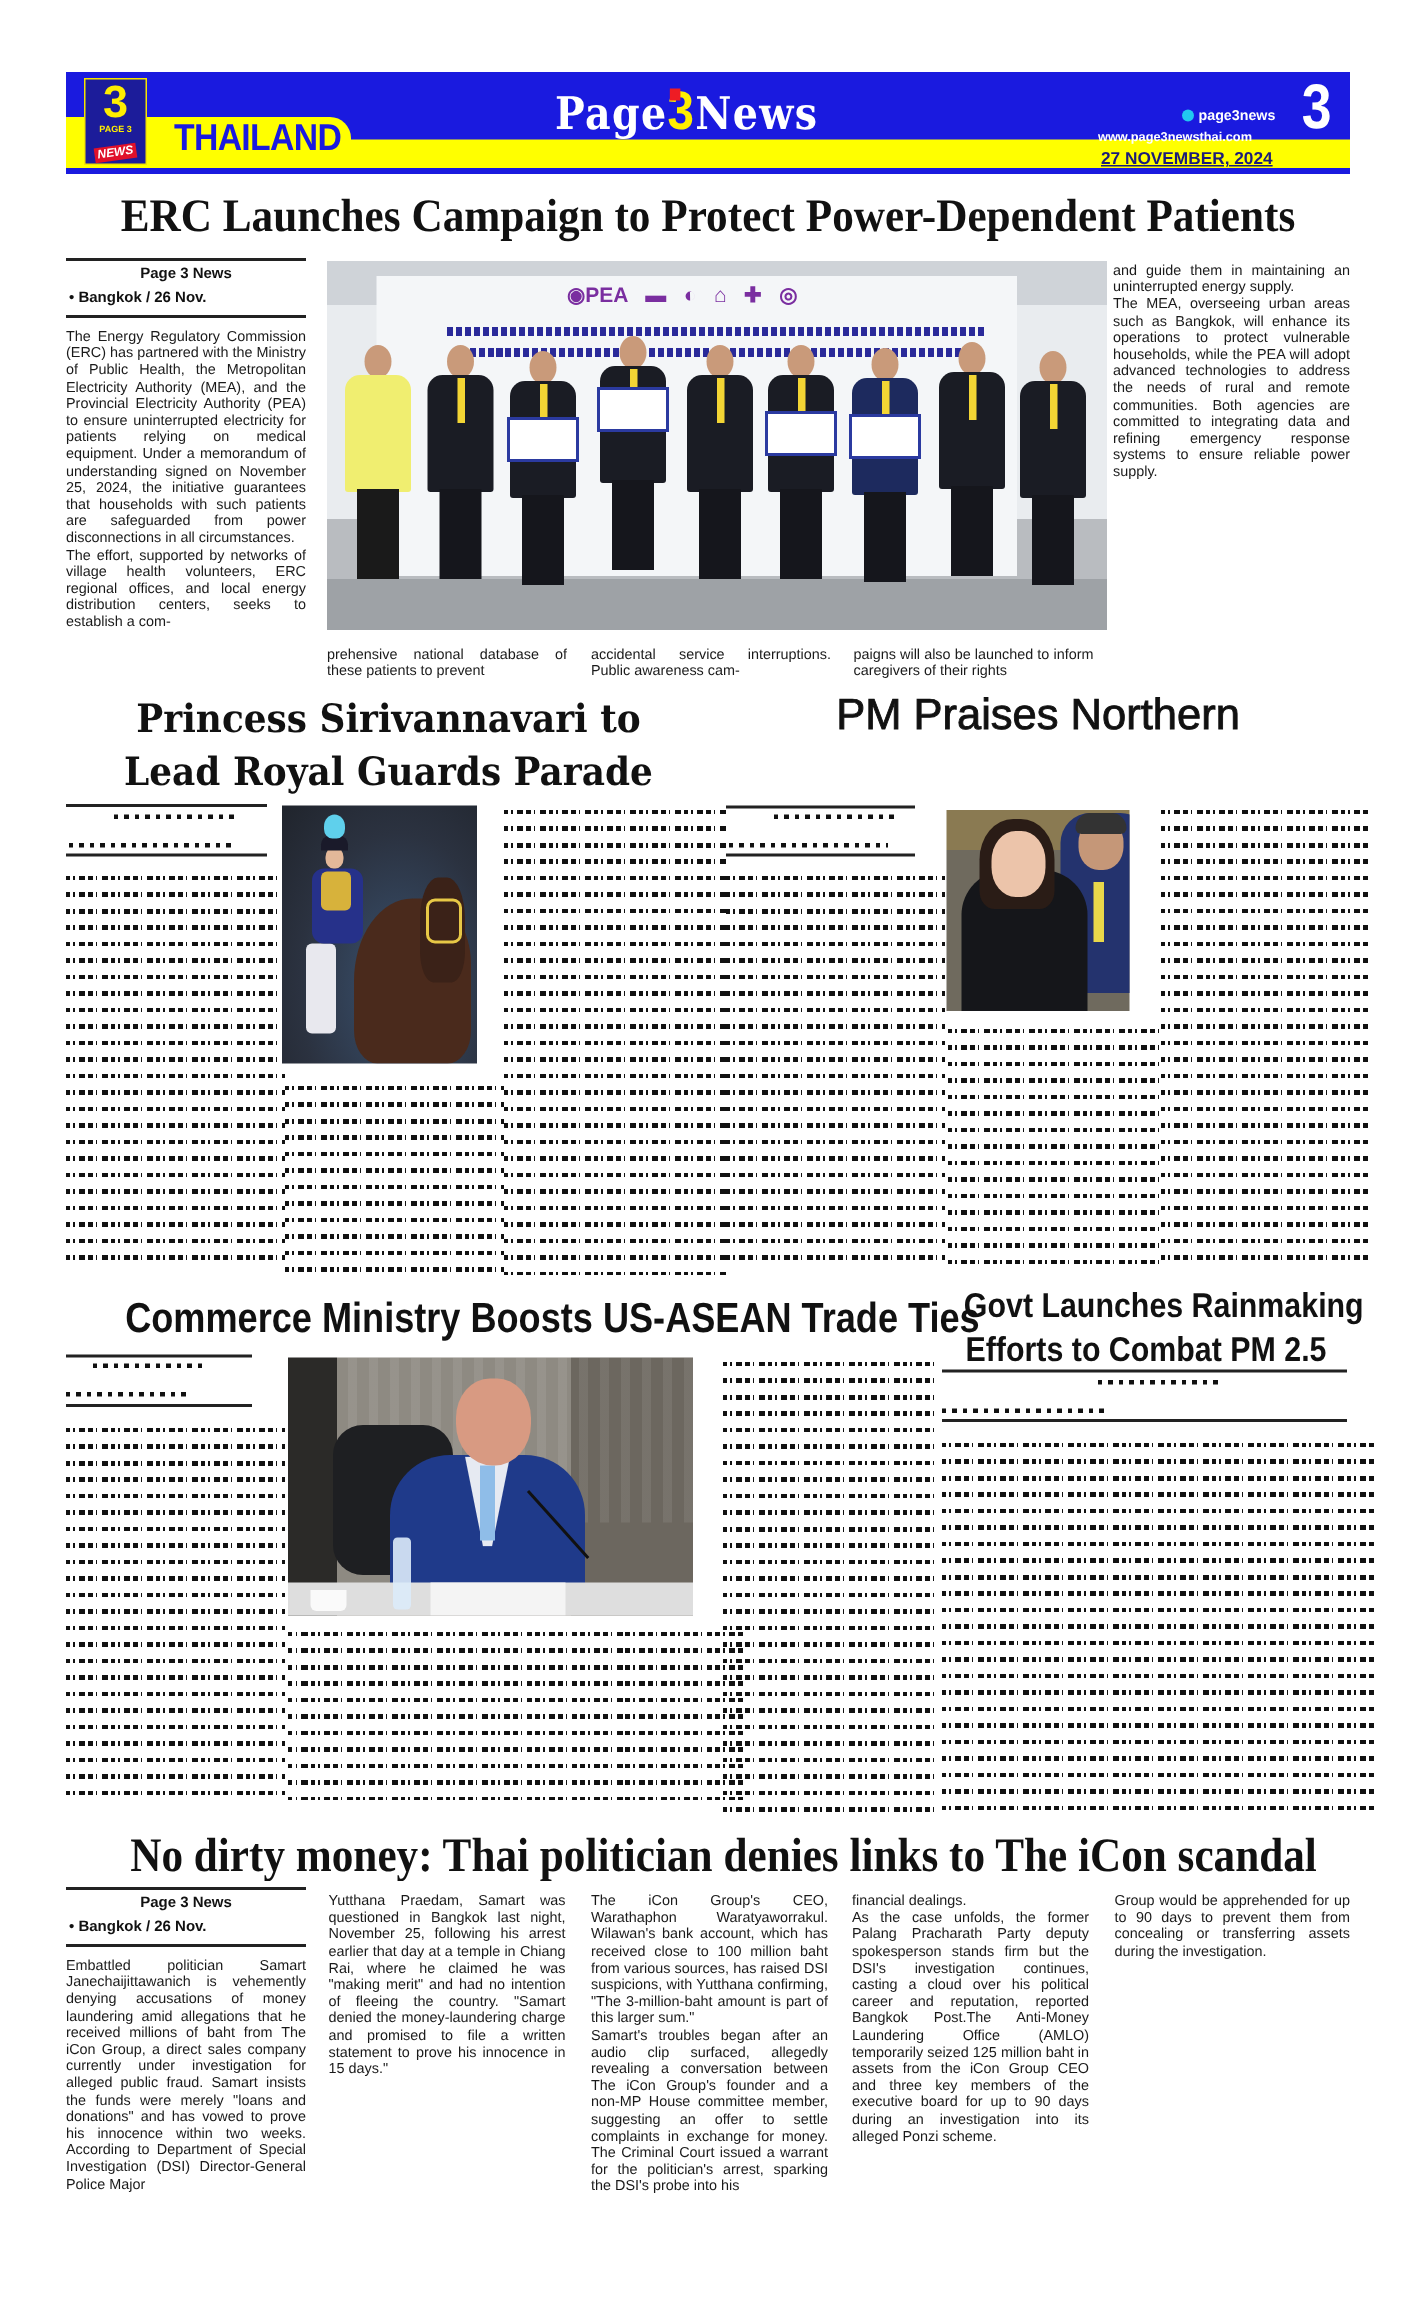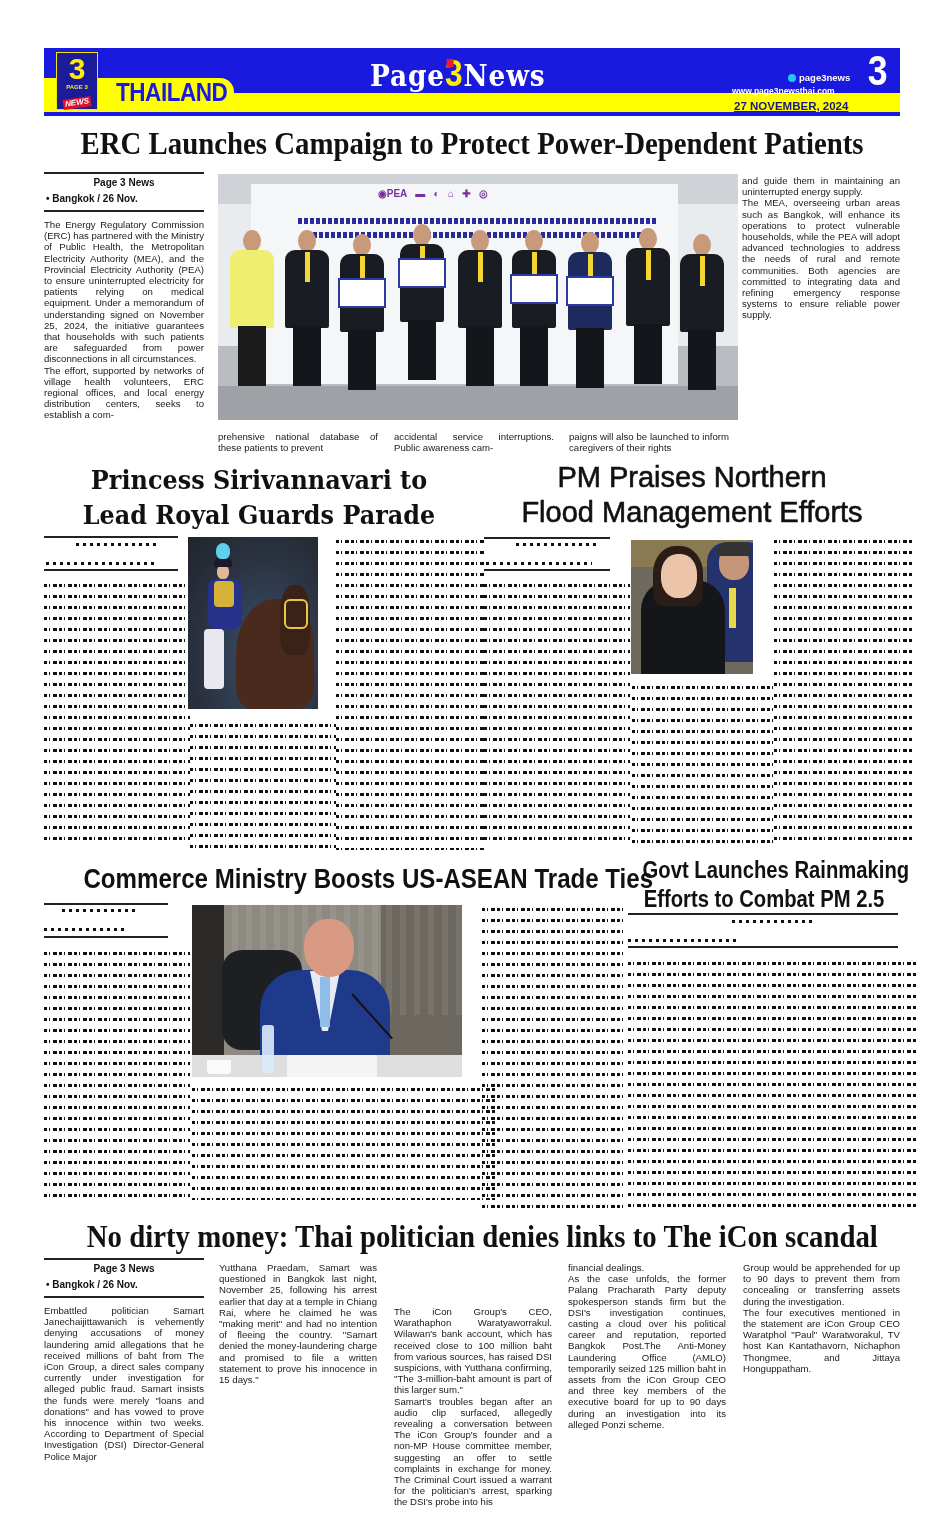--- a/index.html
+++ b/index.html
@@ -41,21 +41,21 @@
     background-image: repeating-linear-gradient(to right, #111 0 3px, transparent 3px 5px, #111 5px 6px, transparent 6px 9px, #111 9px 13px, transparent 13px 15px);
     -webkit-mask-image: repeating-linear-gradient(to bottom, #000 0 3px, transparent 3px 11px);
     mask-image: repeating-linear-gradient(to bottom, #000 0 3px, transparent 3px 11px);
   }
   .rule { position: absolute; height: 2px; background: #222; }
   .dotline { position: absolute; height: 3px; background-image: repeating-linear-gradient(to right, #111 0 3px, transparent 3px 7px); }
 
   
   .p-erc { background: linear-gradient(#cfd3d8 0 12%, #e9ecef 12% 70%, #b9bcc0 70% 100%); }
   .p-erc .banner { position: absolute; left: 33px; top: 10px; width: 427px; height: 200px; background: #f4f6f8; }
-  .p-erc .logos { position: absolute; left: 160px; top: 14px; font-size: 10px; font-weight: bold; color: #7a2ea0; }
+  .p-erc .logos { position: absolute; left: 160px; top: 14px; font-size: 14px; font-weight: bold; color: #7a2ea0; }
   .p-erc .thai { position: absolute; left: 80px; top: 44px; width: 360px; height: 6px; background: repeating-linear-gradient(to right, #2a2a9a 0 4px, transparent 4px 6px); }
   .p-erc .thai2 { top: 58px; left: 95px; width: 330px; }
   .p-erc .floor { position: absolute; left: 0; top: 212px; width: 520px; height: 38px; background: #9ea2a6; }
   .person { position: absolute; bottom: 20px; width: 48px; }
   .person .head { position: absolute; left: 15px; top: 0; width: 18px; height: 22px; border-radius: 50%; background: #c99a7a; }
   .person .body { position: absolute; left: 2px; top: 20px; width: 44px; height: 78px; background: #1a1c24; border-radius: 10px 10px 2px 2px; }
   .person .tie { position: absolute; left: 22px; top: 22px; width: 5px; height: 30px; background: #f3d534; }
   .person .legs { position: absolute; left: 10px; top: 96px; width: 28px; height: 60px; background: #15161c; }
   .person .doc { position: absolute; left: 0px; top: 44px; width: 48px; height: 30px; background: #fff; border: 2px solid #2b3aa0; }
   .person.lady .body { background: #f0ee70; }
@@ -225,21 +225,20 @@
   <div class="gold"></div>
   <div class="face"></div>
   <div class="hat"></div>
   <div class="plume"></div>
 </div>
 <div class="dots" style="left:190px; top:724px; width:146px; height:124px;"></div>
 <div class="dots" style="left:336px; top:540px; width:148px; height:310px;"></div>
 
 <div class="headline hl-sans" style="left:484px; top:460px; width:416px; font-size:29px; line-height:35px; font-weight:normal; -webkit-text-stroke:0.6px #111;">
   <div>PM Praises Northern</div>
-  <div>Flood Management Efforts</div>
 </div>
 <div class="rule" style="left:484px; top:537px; width:126px;"></div>
 <div class="dotline" style="left:516px; top:543px; width:80px;"></div>
 <div class="dotline" style="left:486px; top:562px; width:106px;"></div>
 <div class="rule" style="left:484px; top:569px; width:126px;"></div>
 <div class="dots" style="left:484px; top:584px; width:146px; height:262px;"></div>
 
 <div class="photo p-pm" style="left:631px; top:540px; width:122px; height:134px;">
   <div class="man"></div>
   <div class="manhead"></div>
@@ -290,24 +289,23 @@
 <div class="byline-box" style="left:44px; top:1258px; width:160px; height:40px;">
   <span class="src">Page 3 News</span>
   <span class="loc">• Bangkok / 26 Nov.</span>
 </div>
 <div class="col" style="left:44px; top:1305px; width:160px;">
   <p>Embattled politician Samart Janechaijittawanich is vehemently denying accusations of money laundering amid allegations that he received millions of baht from The iCon Group, a direct sales company currently under investigation for alleged public fraud. Samart insists the funds were merely "loans and donations" and has vowed to prove his innocence within two weeks. According to Department of Special Investigation (DSI) Director-General Police Major</p>
 </div>
 <div class="col" style="left:219px; top:1262px; width:158px;">
   <p>Yutthana Praedam, Samart was questioned in Bangkok last night, November 25, following his arrest earlier that day at a temple in Chiang Rai, where he claimed he was "making merit" and had no intention of fleeing the country. "Samart denied the money-laundering charge and promised to file a written statement to prove his innocence in 15 days."</p>
 </div>
-<div class="col" style="left:394px; top:1306px; width:158px;">
+<div class="col" style="left:394px; top:1262px; width:158px;">
   <p>The iCon Group's CEO, Warathaphon Waratyaworrakul. Wilawan's bank account, which has received close to 100 million baht from various sources, has raised DSI suspicions, with Yutthana confirming, "The 3-million-baht amount is part of this larger sum."</p>
   <p>Samart's troubles began after an audio clip surfaced, allegedly revealing a conversation between The iCon Group's founder and a non-MP House committee member, suggesting an offer to settle complaints in exchange for money. The Criminal Court issued a warrant for the politician's arrest, sparking the DSI's probe into his</p>
 </div>
 <div class="col" style="left:568px; top:1262px; width:158px;">
   <p>financial dealings.</p>
   <p>As the case unfolds, the former Palang Pracharath Party deputy spokesperson stands firm but the DSI's investigation continues, casting a cloud over his political career and reputation, reported Bangkok Post.The Anti-Money Laundering Office (AMLO) temporarily seized 125 million baht in assets from the iCon Group CEO and three key members of the executive board for up to 90 days during an investigation into its alleged Ponzi scheme.</p>
 </div>
 <div class="col" style="left:743px; top:1262px; width:157px;">
   <p>Group would be apprehended for up to 90 days to prevent them from concealing or transferring assets during the investigation.</p>
-  <p>The four executives mentioned in the statement are iCon Group CEO Waratphol "Paul" Waratworakul, TV host Kan Kantathavorn, Nichaphon Thongmee, and Jittaya Honguppatham.</p>
 </div>
 
 </body></html>

